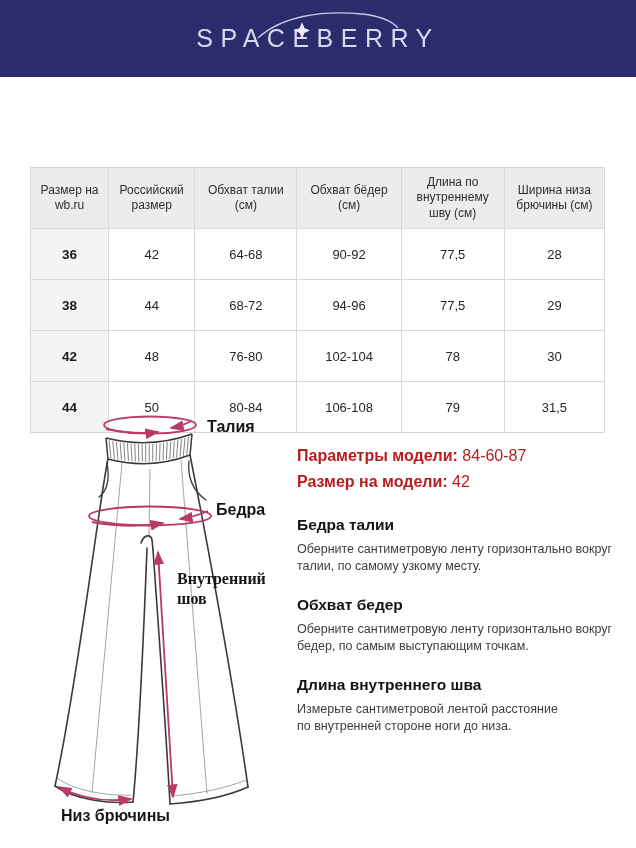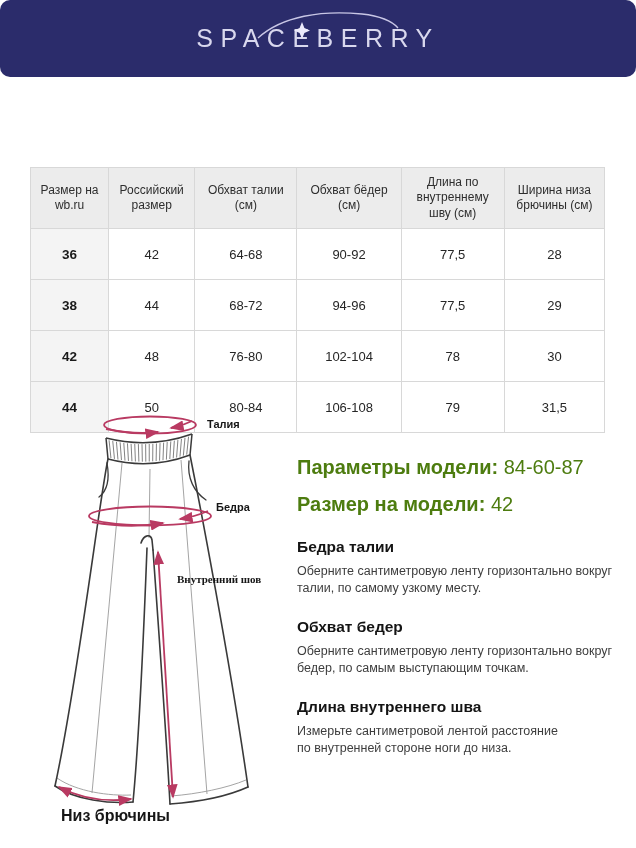--- a/index.html
+++ b/index.html
@@ -2,41 +2,41 @@
 <html><head>
 <meta charset="utf-8">
 <style>
   html,body{margin:0;padding:0;}
   body{
     width:636px;height:848px;position:relative;background:#ffffff;
     font-family:"Liberation Sans","DejaVu Sans",sans-serif;color:#1c1c1c;overflow:hidden;
   }
   
   .hdr{position:absolute;left:0;top:0;width:636px;height:77px;background:#2b2c6b;
-       display:flex;align-items:center;justify-content:center;border-radius:10px;}
+       display:flex;align-items:center;justify-content:center;}
   .logo{position:relative;display:inline-block;}
   .logo-text{font-size:25px;letter-spacing:7.5px;font-weight:400;color:#d9d8ee;}
   .comet{position:absolute;left:48px;top:-16px;width:170px;height:42px;pointer-events:none;}
   
   .tbl-wrap{position:absolute;left:30px;top:167px;width:577px;}
   table.size{border-collapse:collapse;width:575px;table-layout:fixed;}
   table.size th,table.size td{border:1px solid #d8d8d8;text-align:center;vertical-align:middle;}
   table.size thead th{height:56px;background:#ececec;font-weight:400;font-size:12px;
     line-height:1.28;color:#2e2e2e;padding:2px 5px;}
   table.size tbody td{height:26px;font-size:13px;color:#262626;padding:12px 4px;background:#ffffff;}
   table.size tbody td:first-child{font-weight:bold;font-size:13.5px;background:#f4f4f4;color:#1a1a1a;}
   
   .figure{position:absolute;left:30px;top:400px;width:262px;height:442px;}
   .figure svg{position:absolute;left:0;top:0;}
-  .fig-label{position:absolute;font-size:11px;font-weight:600;color:#161616;white-space:nowrap;}
+  .fig-label{position:absolute;font-size:16px;font-weight:600;color:#161616;white-space:nowrap;}
   .fig-label.wrap{white-space:normal;line-height:20px;font-family:Liberation Serif, serif;}
   #ribs line{stroke:#4c4c4c;stroke-width:0.7;}
   
   .info{position:absolute;left:297px;top:443px;width:325px;}
-  .model-line{font-size:20px;line-height:26px;color:#4d7c0f;margin-top:11px;}
+  .model-line{font-size:16px;line-height:26px;color:#b91c1c;}
   .model-line .lbl{font-weight:bold;}
   .section{margin-top:20px;}
   .section:first-of-type{margin-top:26px;}
   .sec-title{font-size:15.5px;font-weight:bold;color:#141414;line-height:20px;margin-bottom:6px;}
   .sec-body{font-size:12.5px;line-height:17px;color:#3d3d3d;white-space:pre-line;}
 </style>
 </head>
 <body>
 
 <div class="hdr">

